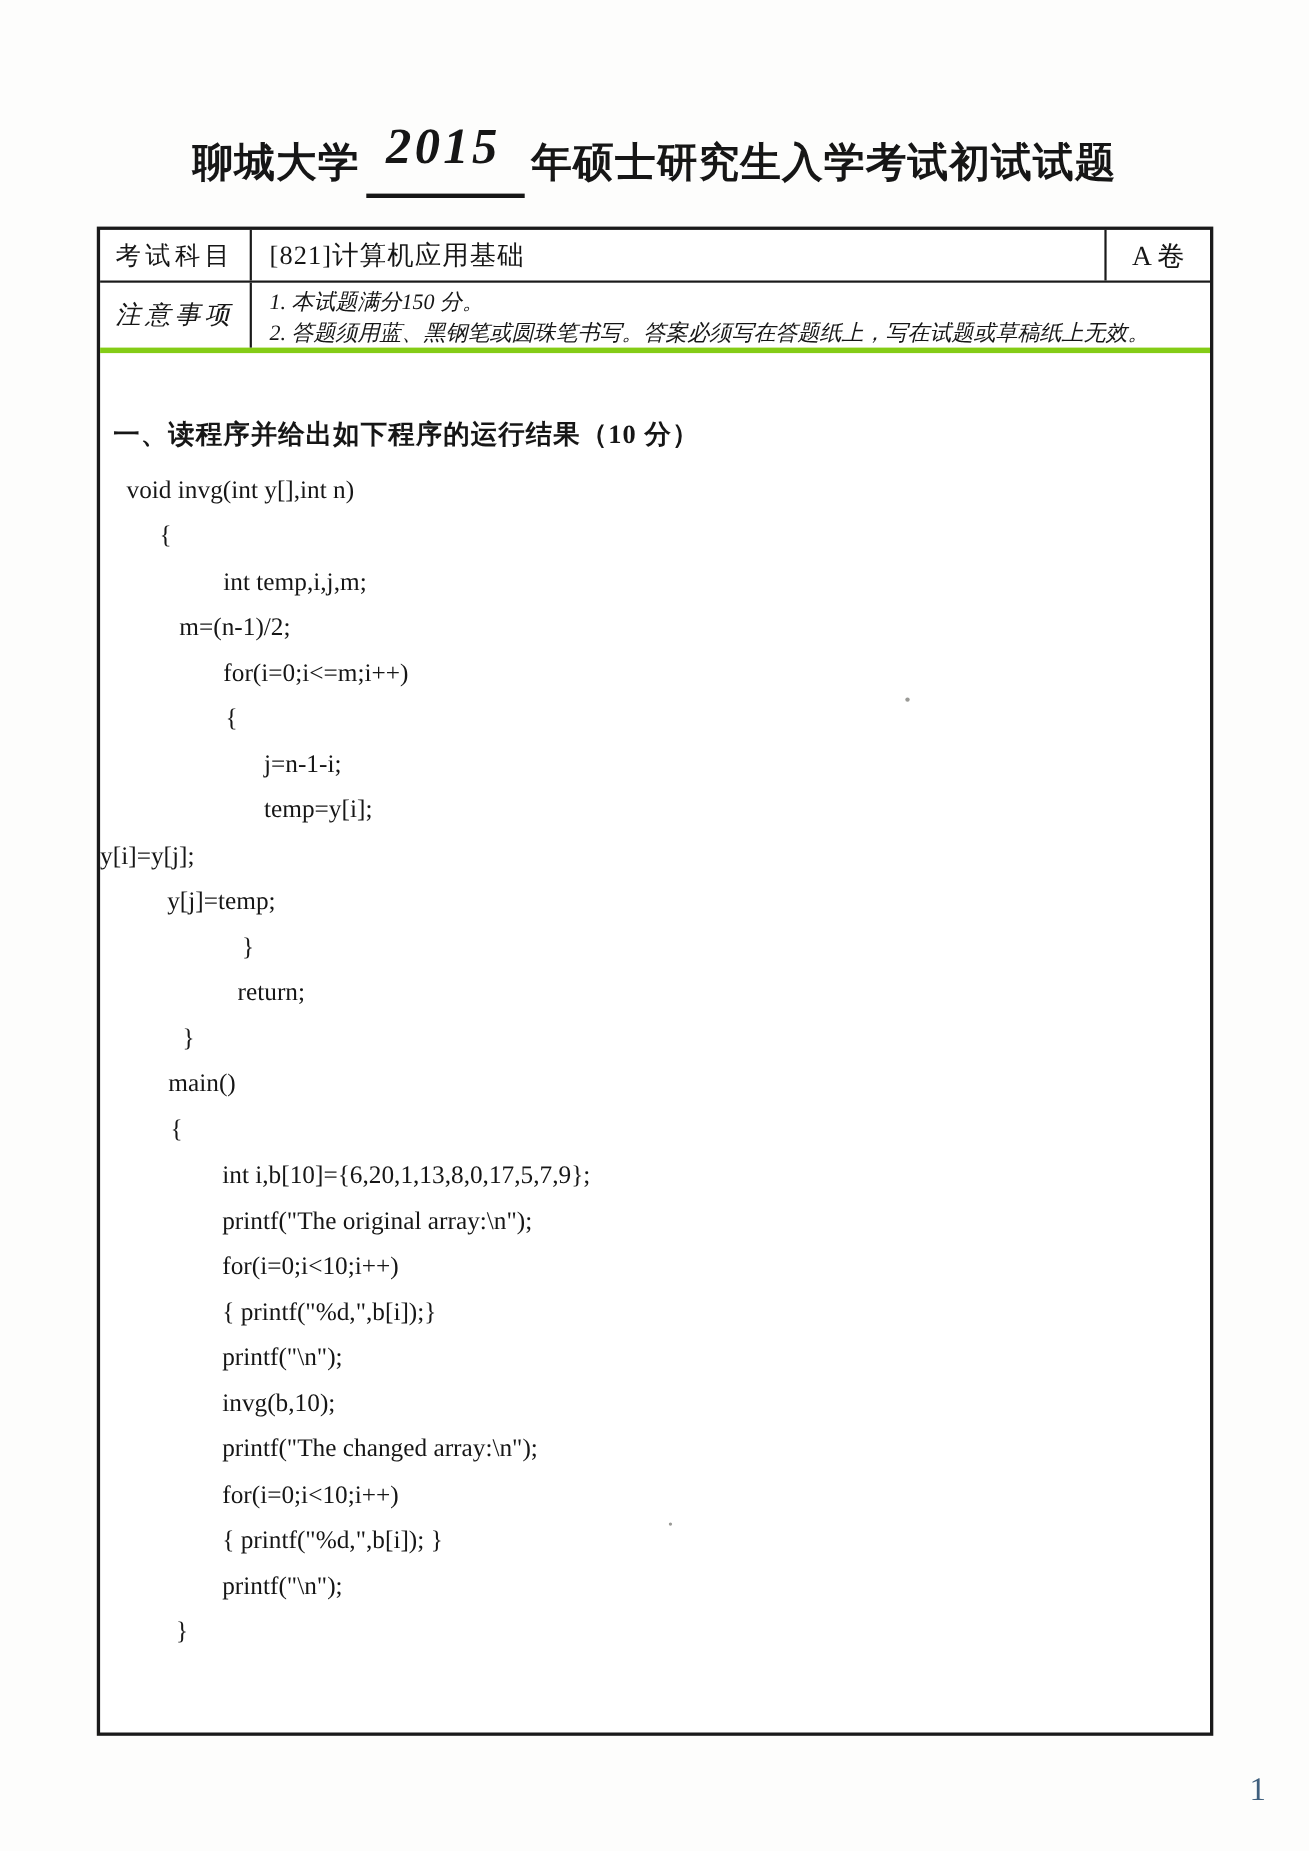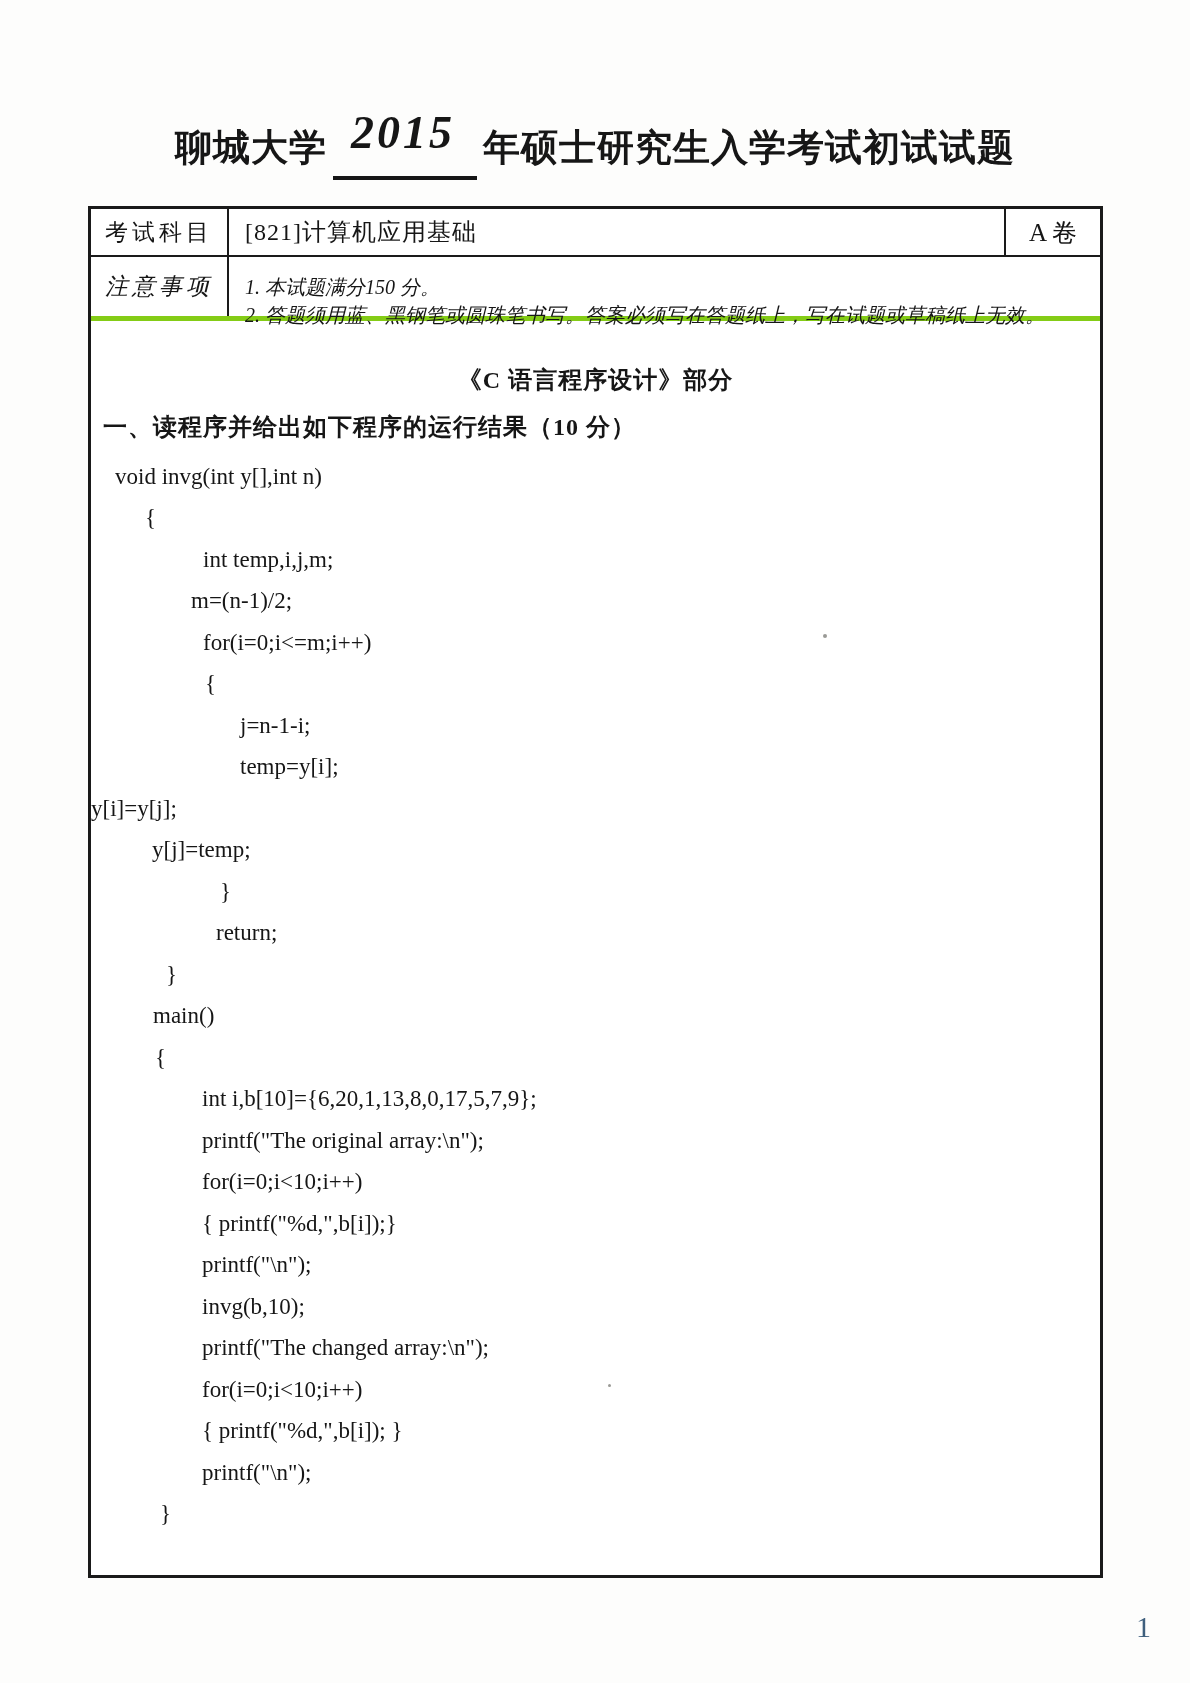--- a/index.html
+++ b/index.html
@@ -69,21 +69,21 @@
     letter-spacing: 1px;
   }
   .cell-version {
     width: 96px; flex: none;
     border-left: 2px solid #1a1a1a;
     display: flex; align-items: center; justify-content: center;
     font-size: 25px;
   }
   .cell-notices {
     flex: 1;
-    padding: 16px 10px 0 16px;
+    padding: 4px 10px 0 16px;
     font-size: 20px;
     line-height: 28px;
   }
   .notice-line { white-space: nowrap; }
 
   
   .body-area { position: relative; padding-top: 44px; }
   .section-title {
     text-align: center;
     font-size: 24px;
@@ -137,27 +137,26 @@
 
     <div class="row row-notice">
       <div class="cell cell-label">注意事项</div>
       <div class="cell cell-notices">
           <div class="notice-line">1. 本试题满分150 分。</div>
           <div class="notice-line">2. 答题须用蓝、黑钢笔或圆珠笔书写。答案必须写在答题纸上，写在试题或草稿纸上无效。</div>
         </div>
     </div>
 
     <div class="body-area">
-      <div class="section-title">《C 语言程序设计》部分</div>
       <div class="question">一、读程序并给出如下程序的运行结果（10 分）</div>
       <div class="code">
           <div class="code-line" style="padding-left: 24px;">void invg(int y[],int n)</div>
           <div class="code-line" style="padding-left: 54px;">{</div>
           <div class="code-line" style="padding-left: 112px;">int temp,i,j,m;</div>
-          <div class="code-line" style="padding-left: 100px;">m=(n-1)/2;</div>
+          <div class="code-line" style="padding-left: 72px;">m=(n-1)/2;</div>
           <div class="code-line" style="padding-left: 112px;">for(i=0;i&lt;=m;i++)</div>
           <div class="code-line" style="padding-left: 114px;">{</div>
           <div class="code-line" style="padding-left: 149px;">j=n-1-i;</div>
           <div class="code-line" style="padding-left: 149px;">temp=y[i];</div>
           <div class="code-line" style="">y[i]=y[j];</div>
           <div class="code-line" style="padding-left: 61px;">y[j]=temp;</div>
           <div class="code-line" style="padding-left: 129px;">}</div>
           <div class="code-line" style="padding-left: 125px;">return;</div>
           <div class="code-line" style="padding-left: 75px;">}</div>
           <div class="code-line" style="padding-left: 62px;">main()</div>

